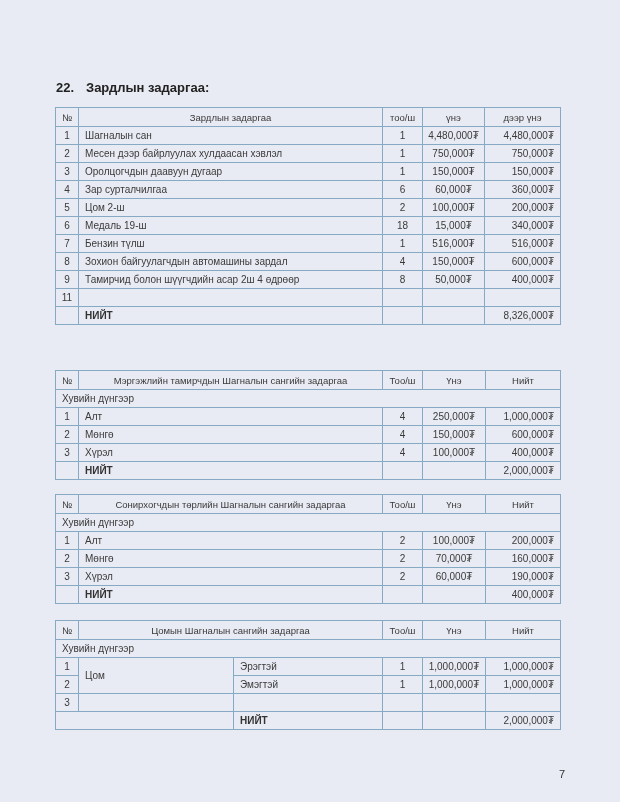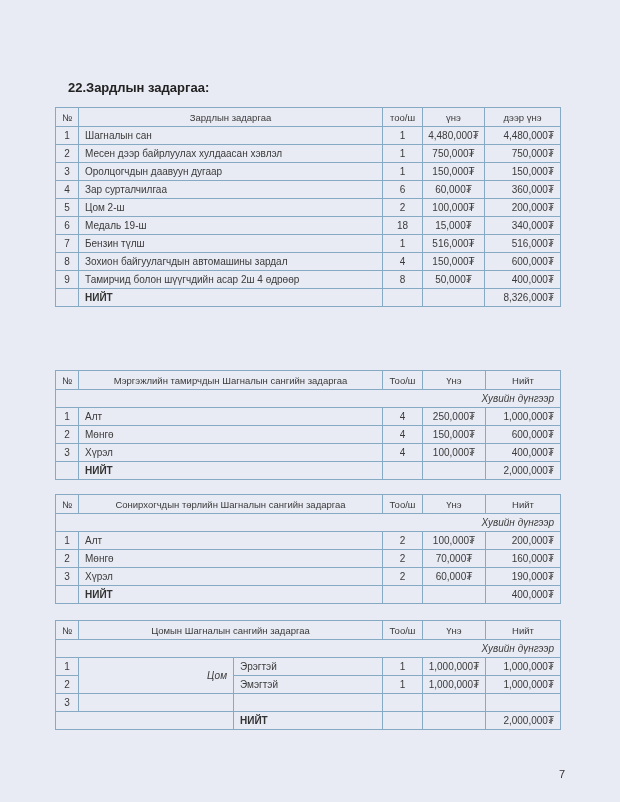--- a/index.html
+++ b/index.html
@@ -8,21 +8,21 @@
     background: #e9ebf4;
     font-family: "Liberation Sans", sans-serif;
     color: #333;
     position: relative;
     overflow: hidden;
   }
   .heading {
     position: absolute; left: 56px; top: 80px;
     font-size: 13px; font-weight: bold; color: #222;
   }
-  .heading .num { display: inline-block; width: 30px; text-align: right; }
+  .heading .num { display: inline-block; width: 30px; }
   table {
     position: absolute; left: 55px; width: 505px;
     border-collapse: collapse;
     table-layout: fixed;
     font-size: 10px;
   }
   td, th {
     border: 1px solid #86a9c4;
     padding: 0 6px;
     height: 17px;
@@ -30,21 +30,21 @@
     white-space: nowrap;
     overflow: hidden;
     font-weight: normal;
     color: #3a3a3a;
   }
   th { font-size: 9.5px; text-align: center; height: 18px; }
   .c-no { text-align: center; padding: 0; }
   .c-qty, .c-price, .c-total { text-align: center; padding: 0; }
   .c-total { text-align: right; padding-right: 6px; }
   .c-price { text-align: center; }
-  .subhead { text-align: right; font-style: italic; }
+  .subhead { text-align: left; }
   .bold { font-weight: bold; color: #333; }
   #t1 { top: 107px; }
   #t2 { top: 370px; }
   #t3 { top: 494px; }
   #t4 { top: 620px; }
   .page-num {
     position: absolute; left: 559px; top: 768px;
     font-size: 11px; color: #333;
   }
 </style>
@@ -128,20 +128,27 @@
         <td class="c-qty">4</td>
         <td class="c-price">150,000₮</td>
         <td class="c-total">600,000₮</td>
       </tr>
       <tr>
         <td class="c-no">9</td>
         <td>Тамирчид болон шүүгчдийн асар 2ш 4 өдрөөр</td>
         <td class="c-qty">8</td>
         <td class="c-price">50,000₮</td>
         <td class="c-total">400,000₮</td>
+      </tr>
+      <tr>
+        <td class="c-no">11</td>
+        <td></td>
+        <td class="c-qty"></td>
+        <td class="c-price"></td>
+        <td class="c-total"></td>
       </tr>
     </tbody>
   <tfoot>
     <tr>
       <td></td>
       <td class="bold">НИЙТ</td>
       <td></td>
       <td></td>
       <td class="c-total">8,326,000₮</td>
     </tr>

